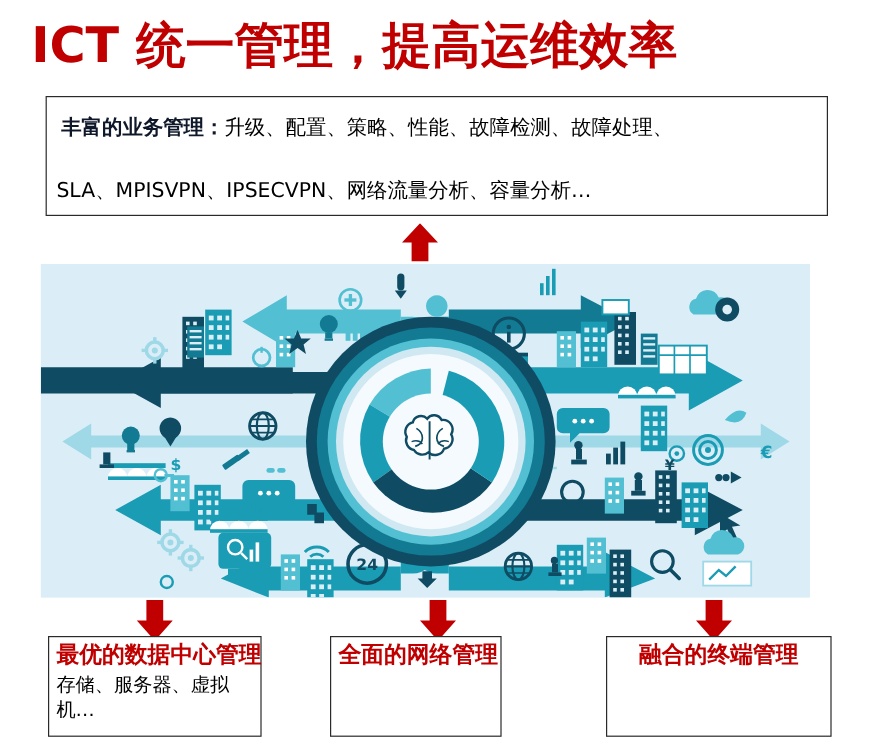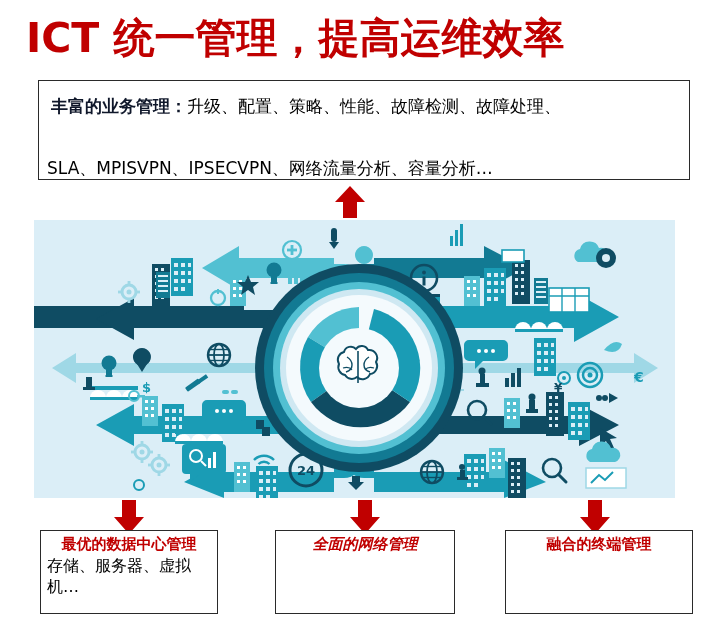--- a/index.html
+++ b/index.html
@@ -48,21 +48,21 @@
     white-space: nowrap;
     color: #000000;
   }
   #desc-line1 .lead {
     color: #0f172a;
     font-weight: bold;
   }
   #desc-line2 {
     position: absolute;
     left: 8px;
-    top: 76px;
+    top: 66px;
     font-size: 17px;
     white-space: nowrap;
     color: #000000;
   }
 
   
   .red-arrow-up {
     position: absolute;
     width: 30px;
     height: 32px;
@@ -89,27 +89,27 @@
   .info-box {
     position: absolute;
     top: 530px;
     height: 84px;
     border: 1.5px solid #2a2a2a;
     background: #ffffff;
     box-sizing: border-box;
     padding: 4px 6px 0 6px;
   }
   #box-datacenter { left: 40px;  width: 178px; }
-  #box-network    { left: 275px; width: 180px; font-style: italic; }
+  #box-network    { left: 275px; width: 143px; }
   #box-terminal   { left: 505px; width: 188px; }
 
   .info-title {
     color: #c00000;
     font-weight: bold;
-    font-size: 15px;
+    font-size: 19px;
     text-align: center;
     line-height: 1.25;
     white-space: nowrap;
   }
   .info-body {
     color: #000000;
     font-size: 16px;
     text-align: left;
     line-height: 1.3;
     margin-top: 2px;

